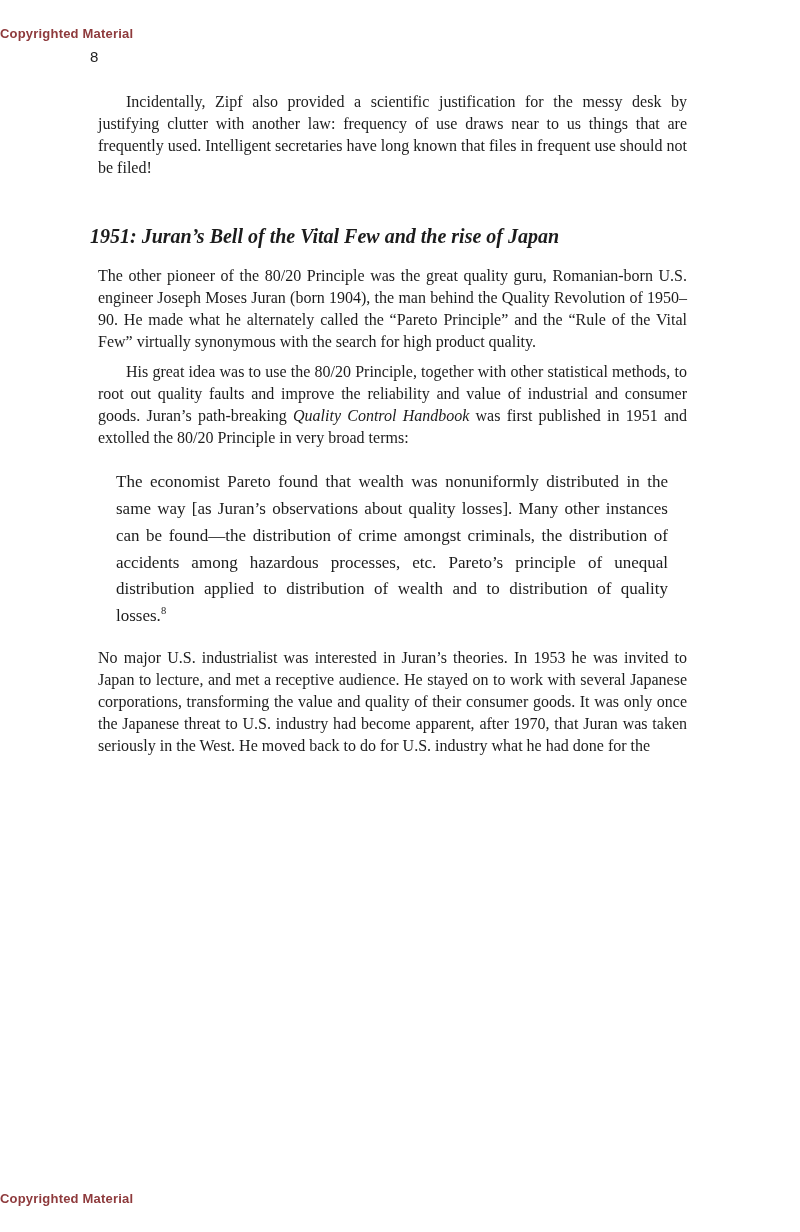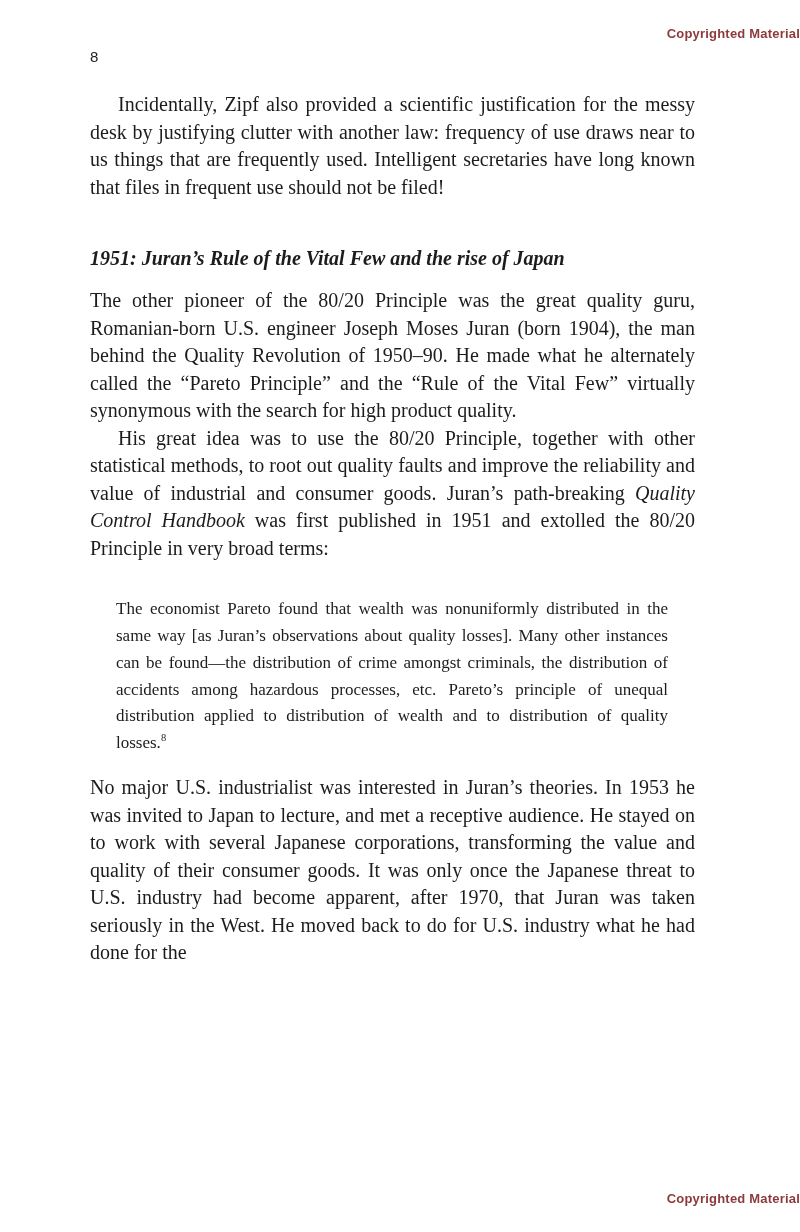--- a/index.html
+++ b/index.html
@@ -11,21 +11,21 @@
     position: relative;
     width: 800px;
     height: 1232px;
     background: #ffffff;
     overflow: hidden;
     font-family: "Liberation Serif", serif;
     color: #1c1c1c;
   }
   .copyright {
     width: 100%;
-    text-align: right;
+    text-align: left;
     font-family: "Liberation Sans", sans-serif;
     font-weight: bold;
     font-size: 13px;
     color: #8e3a3c;
     letter-spacing: 0.2px;
   }
   .copyright.top {
     padding-top: 26px;
   }
   .copyright.bottom {
@@ -48,40 +48,40 @@
     position: absolute;
     left: 0;
     top: 0;
   }
   .running-header {
     display: block;
     text-align: center;
     letter-spacing: 3px;
   }
   .para {
-    margin: 0;
-    font-size: 20px;
+    margin: 8px;
+    font-size: 16px;
     line-height: 1.375;
     text-align: justify;
   }
   .para.first-after-header {
     margin-top: 23px;
   }
   .para.indent {
     text-indent: 28px;
   }
   .section-heading {
     margin: 46px 0 17px 0;
     font-size: 20px;
     font-weight: bold;
     font-style: italic;
     text-align: left;
   }
   .block-quote {
-    margin: 34px 27px 17px 26px;
+    margin: 20px 27px 17px 26px;
     font-size: 17px;
     line-height: 1.58;
     text-align: justify;
   }
   .italic { font-style: italic; }
   .sup {
     vertical-align: super;
     font-size: 0.62em;
     line-height: 0;
   }
@@ -94,21 +94,21 @@
   <div class="copyright top">Copyrighted Material</div>
 
   <div class="text-col">
 
     <div class="page-header">
       <span class="page-number">8</span>
     </div>
 
     <p class="para indent first-after-header">Incidentally, Zipf also provided a scientific justification for the messy desk by justifying clutter with another law: frequency of use draws near to us things that are frequently used. Intelligent secretaries have long known that files in frequent use should not be filed!</p>
 
-    <h2 class="section-heading">1951: Juran’s Rule of the Vital Few and the rise of Japan</h2>
+    <h2 class="section-heading">1951: Juran’s Bell of the Vital Few and the rise of Japan</h2>
 
     <p class="para">The other pioneer of the 80/20 Principle was the great quality guru, Romanian-born U.S. engineer Joseph Moses Juran (born 1904), the man behind the Quality Revolution of 1950–90. He made what he alternately called the “Pareto Principle” and the “Rule of the Vital Few” virtually synonymous with the search for high product quality.</p>
 
 
     <p class="para indent"><span>His great idea was to use the 80/20 Principle, together with other statistical methods, to root out quality faults and improve the reliability and value of industrial and consumer goods. Juran’s path-breaking </span><span class="italic">Quality Control Handbook</span><span> was first published in 1951 and extolled the 80/20 Principle in very broad terms:</span></p>
 
     <div class="block-quote"><span>The economist Pareto found that wealth was nonuniformly distributed in the same way [as Juran’s observations about quality losses]. Many other instances can be found—the distribution of crime amongst criminals, the distribution of accidents among hazardous processes, etc. Pareto’s principle of unequal distribution applied to distribution of wealth and to distribution of quality losses.</span><span class="sup">8</span></div>
 
     <p class="para">No major U.S. industrialist was interested in Juran’s theories. In 1953 he was invited to Japan to lecture, and met a receptive audience. He stayed on to work with several Japanese corporations, transforming the value and quality of their consumer goods. It was only once the Japanese threat to U.S. industry had become apparent, after 1970, that Juran was taken seriously in the West. He moved back to do for U.S. industry what he had done for the</p>
 

